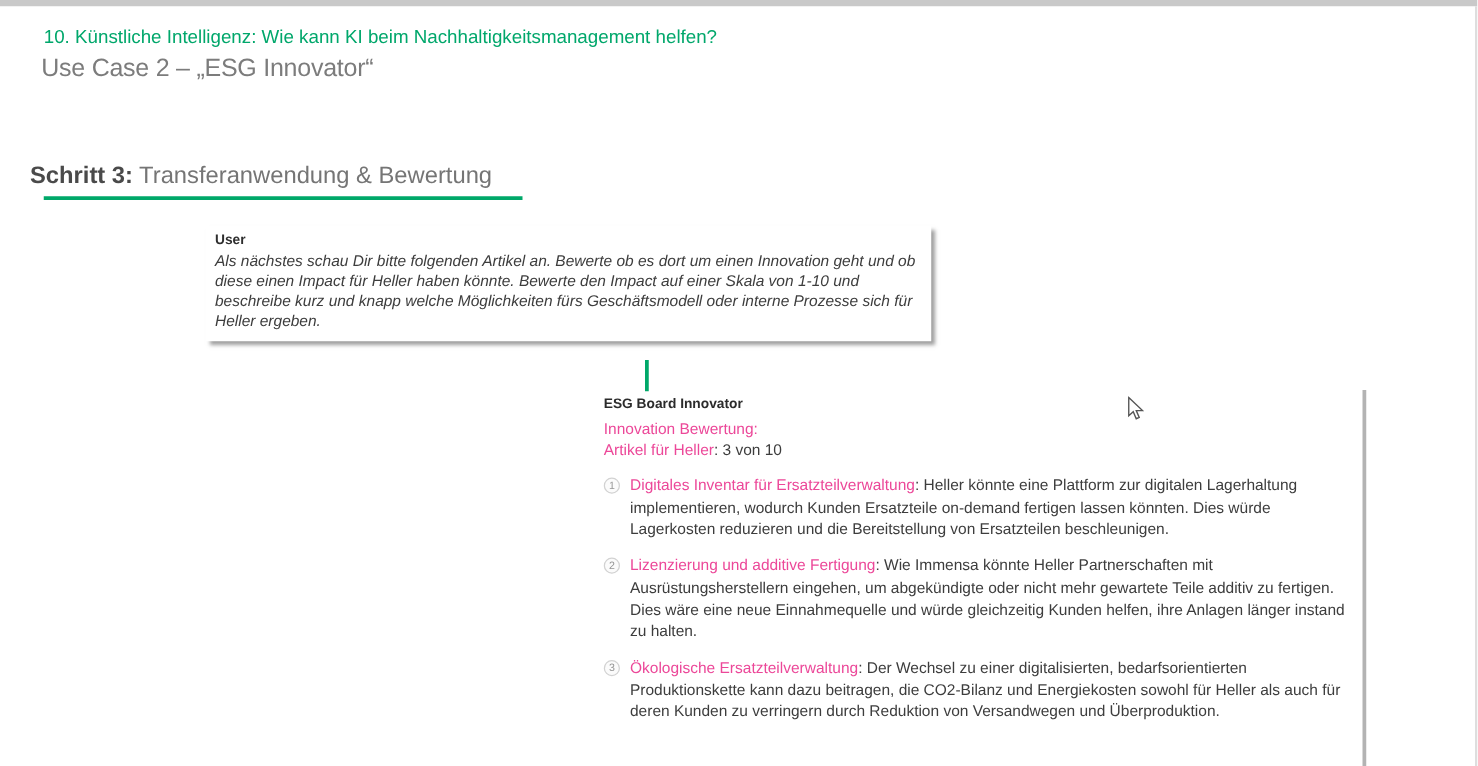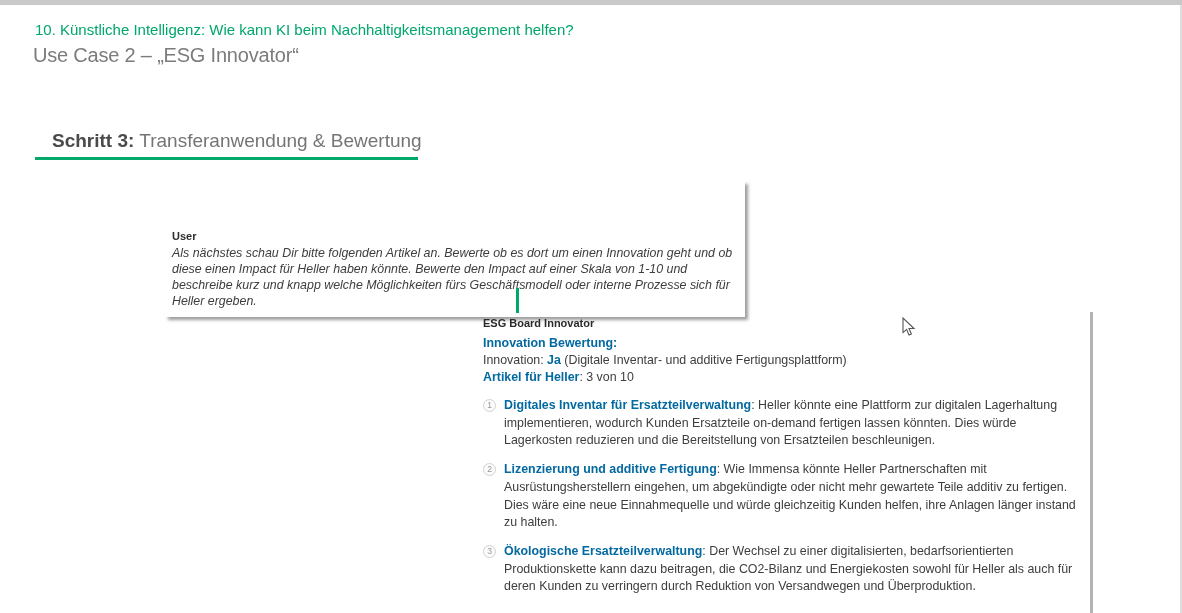--- a/index.html
+++ b/index.html
@@ -21,58 +21,58 @@
     position: absolute; left: 35px; top: 21px;
     font-size: 15px; color: #00a76b; font-weight: 400;
     white-space: nowrap;
   }
   .slide-title {
     position: absolute; left: 33px; top: 44px;
     font-size: 20px; color: #7c7c7c; font-weight: 400;
     white-space: nowrap; letter-spacing: -0.2px;
   }
   .step-heading {
-    position: absolute; left: 52px; top: 130px;
+    position: absolute; left: 24px; top: 130px;
     font-size: 19px; white-space: nowrap; text-align: center;
   }
   .step-heading .step-label { font-weight: bold; color: #4a4a4a; }
   .step-heading .step-rest { font-weight: 400; color: #757575; }
   .step-underline {
     position: absolute; left: 35px; top: 157px; width: 383px; height: 3px;
     background: #00a869;
   }
   .user-box {
     position: absolute; left: 165px; top: 181px; width: 580px;
     background: #ffffff;
     box-shadow: 3px 3px 3px rgba(80,80,80,0.55);
     padding: 5px 9px 8px 7px;
   }
   .user-box .sender {
-    font-size: 11px; font-weight: bold; color: #2e2e2e; margin-bottom: 3px; margin-top: 44px;
+    font-size: 11px; font-weight: bold; color: #2e2e2e; margin-bottom: 3px;
   }
   .user-box .body {
     font-size: 12.4px; line-height: 16px; color: #3d3d3d; font-style: italic;
   }
   .user-box .url {
     font-size: 12.4px; line-height: 16px; color: #3d3d3d;
     word-break: break-all;
   }
   .connector {
     position: absolute; left: 516px; top: 288px; width: 3px; height: 25px;
     background: #00a869;
   }
   .response {
     position: absolute; left: 483px; top: 317px; width: 600px;
     font-size: 12.4px; color: #3d3d3d;
   }
   .response .sender {
     font-size: 11px; font-weight: bold; color: #2b2b2b; margin-bottom: 6px;
   }
   .response .line { line-height: 17px; }
-  .response .b { font-weight: bold; color: #0369a1; }
+  .response .b { font-weight: normal; color: #ec4899; }
   .opportunity-list { margin-top: 11px; list-style: none; }
   .opportunity {
     display: flex; align-items: flex-start; margin-bottom: 11px;
   }
   .num-badge {
     flex: 0 0 auto;
     width: 13px; height: 13px; margin-top: 2px; margin-right: 8px;
     border: 1px solid #d2d2d2; border-radius: 50%;
     font-size: 8.5px; color: #979797; background: #fbfbfb;
     display: flex; align-items: center; justify-content: center;
@@ -108,23 +108,20 @@
   <div class="sender">User</div>
   <div class="body">Als nächstes schau Dir bitte folgenden Artikel an. Bewerte ob es dort um einen Innovation geht und ob diese einen Impact für Heller haben könnte. Bewerte den Impact auf einer Skala von 1-10 und beschreibe kurz und knapp welche Möglichkeiten fürs Geschäftsmodell oder interne Prozesse sich für Heller ergeben.</div>
 </div>
 
 <div class="connector"></div>
 
 <div class="response">
   <div class="sender">ESG Board Innovator</div>
   <div class="line b">Innovation Bewertung:</div>
   <div class="line">
-    <span>Innovation: </span><span class="b">Ja</span><span> (Digitale Inventar- und additive Fertigungsplattform)</span>
-  </div>
-  <div class="line">
     <span class="b">Artikel für Heller</span><span>: 3 von 10</span>
   </div>
 
   <div class="opportunity-list">
     <div class="opportunity">
       <div class="num-badge">1</div>
       <div class="item-text">
         <span class="b">Digitales Inventar für Ersatzteilverwaltung</span><span>: Heller könnte eine Plattform zur digitalen Lagerhaltung implementieren, wodurch Kunden Ersatzteile on-demand fertigen lassen könnten. Dies würde Lagerkosten reduzieren und die Bereitstellung von Ersatzteilen beschleunigen.</span>
       </div>
     </div>

